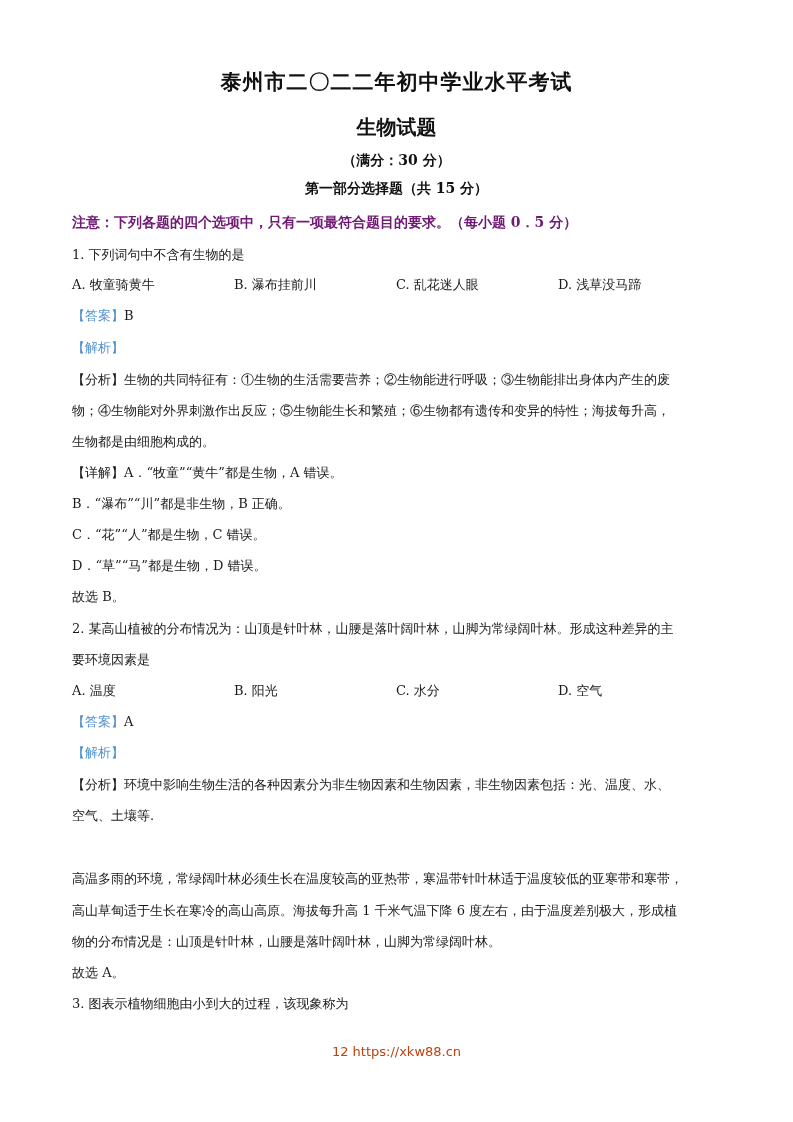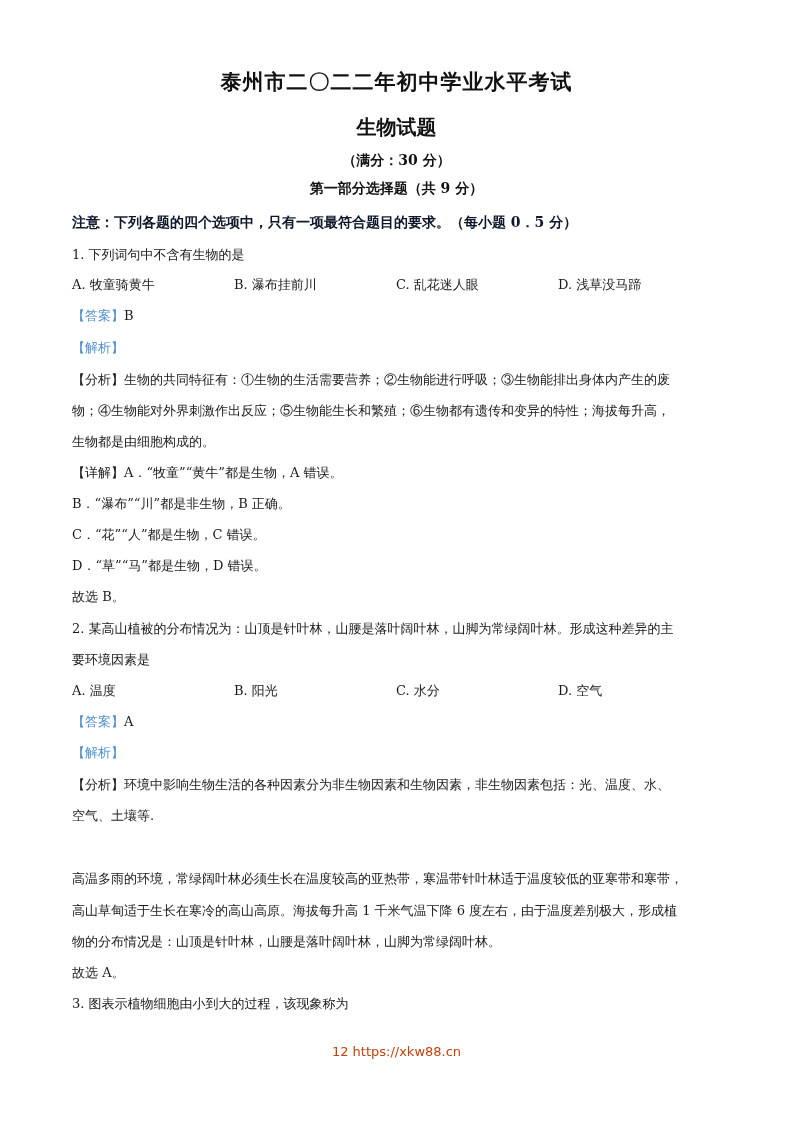--- a/index.html
+++ b/index.html
@@ -8,35 +8,35 @@
     font-family: "DejaVu Serif", "Liberation Serif", serif;
     color: #1a1a1a;
   }
   .page { position: absolute; left: 0; top: 0; width: 793px; height: 1122px; }
   .center { position: absolute; left: 0; width: 793px; text-align: center; font-weight: bold; color: #111; }
   .title { top: 68px; font-size: 21px; letter-spacing: 1px; }
   .subtitle { top: 114px; font-size: 20px; }
   .score { top: 152px; font-size: 14px; }
   .section { top: 180px; font-size: 14px; }
   .line { position: absolute; left: 72px; font-size: 13px; white-space: nowrap; }
-  .note { font-weight: bold; font-size: 14px; color: #0f172a; }
+  .note { font-weight: bold; font-size: 14px; color: #701a75; }
   .label { color: #4f8fcf; }
   .opt { position: absolute; font-size: 13px; white-space: nowrap; }
   .footer { position: absolute; top: 1044px; left: 0; width: 793px; text-align: center;
     font-family: "DejaVu Sans", "Liberation Sans", sans-serif; font-size: 13px; color: #c2410c; }
 </style>
 </head>
 <body>
 
 <div class="page">
 
   <div class="center subtitle">生物试题</div>
   <div class="center title">泰州市二〇二二年初中学业水平考试</div>
   <div class="center score">（满分：30 分）</div>
-  <div class="center section">第一部分选择题（共 9 分）</div>
+  <div class="center section">第一部分选择题（共 15 分）</div>
 
   <div class="line note" style="top:214px; left:72px;">注意：下列各题的四个选项中，只有一项最符合题目的要求。（每小题 0．5 分）</div>
 
   <div class="line" style="top:246px;">1. 下列词句中不含有生物的是</div>
   <div class="opt" style="top:276px; left:72px;">A. 牧童骑黄牛</div>
   <div class="opt" style="top:276px; left:234px;">B. 瀑布挂前川</div>
   <div class="opt" style="top:276px; left:396px;">C. 乱花迷人眼</div>
   <div class="opt" style="top:276px; left:558px;">D. 浅草没马蹄</div>
 
   <div class="line" style="top:307px;">

